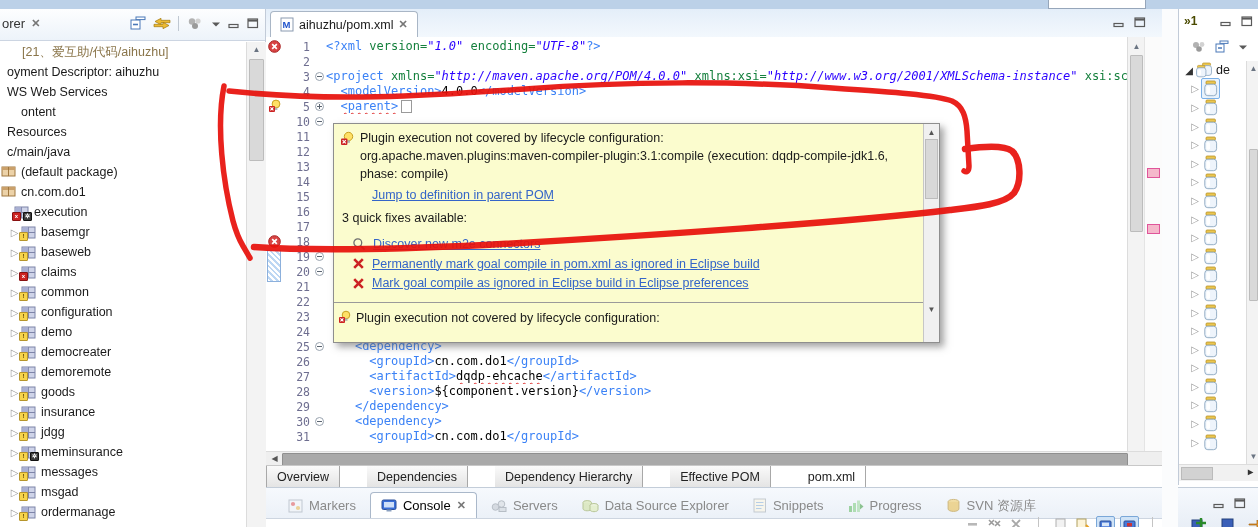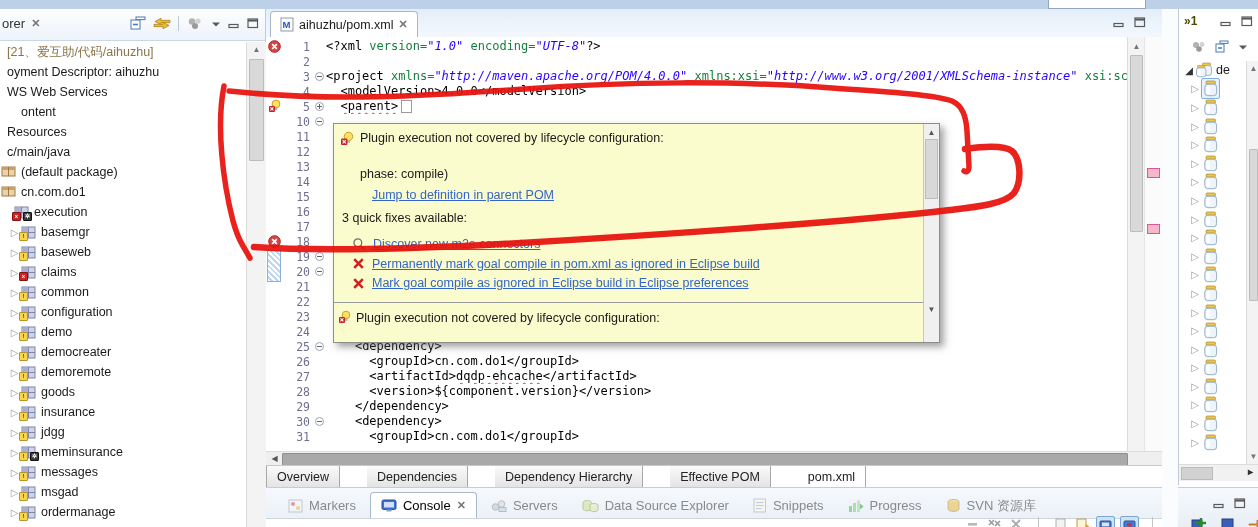--- a/index.html
+++ b/index.html
@@ -38,21 +38,21 @@
   .winbtns{position:absolute;display:flex;gap:9px;align-items:center;}
   #ebody{left:0;top:28px;width:896px;height:414px;background:#fff;overflow:hidden;}
   #rows{position:absolute;left:0;top:0;right:34px;bottom:0;overflow:hidden;padding-top:2px;}
   .crow{display:flex;height:15px;align-items:center;}
   .cell-ruler{width:18px;height:15px;flex:none;position:relative;}
   .cell-num{width:26px;flex:none;text-align:right;padding-right:3px;
             font:11.5px "DejaVu Sans Mono",monospace;color:#6e6e90;}
   .cell-fold{width:13px;flex:none;display:flex;justify-content:center;align-items:center;}
   .cell-code{flex:1;font:12px/15px "DejaVu Sans Mono",monospace;white-space:pre;overflow:hidden;}
   .crow.hl .cell-code{background:#dbeafc;}
-  .t{color:#000000;margin-top:36px;} .a{color:#15803d;} .v{color:#2a00ff;font-style:italic;} .x{color:#000;}
+  .t{color:#3b82f6;margin-top:36px;} .a{color:#15803d;} .v{color:#2a00ff;font-style:italic;} .x{color:#000;}
   .sq{text-decoration:underline wavy #e03030 1px;text-underline-offset:2px;}
   .fbox{display:inline-block;width:9px;height:11px;border:1px solid #9a9a9a;margin-left:3px;vertical-align:middle;background:#fff;}
   #hatch{left:1px;top:213px;width:12px;height:30px;border:1px solid #8cb0dc;
          background:repeating-linear-gradient(45deg,#fff 0 2px,#bdd7f3 2px 4px);}
   #evscroll{right:17px;top:0;width:17px;bottom:0;}
   #ovruler{right:0;top:0;width:17px;bottom:0;background:#fbfbfb;border-left:1px solid #e4e4e4;}
   .ovmark{position:absolute;left:2px;width:11px;height:8px;background:#f5b8cb;border:1px solid #e0559a;}
   #ehscroll{left:0;top:442px;width:896px;height:14px;background:#efefef;border-top:1px solid #dcdcdc;}
   #ehthumb{position:absolute;left:16px;top:1px;height:11px;width:844px;background:#a9a9a9;border:1px solid #8f8f8f;border-radius:1px;}
   .harrow{position:absolute;top:0;width:15px;height:13px;color:#555;font-size:8px;text-align:center;line-height:13px;}
@@ -148,21 +148,21 @@
           </span>
         <span>
             <svg width="12" height="11">
               <rect x="1" y="1" width="9.5" height="8.5" fill="none" stroke="#5a5a5a" stroke-width="1.2"></rect>
               <line x1="1" y1="2.6" x2="10.5" y2="2.6" stroke="#5a5a5a" stroke-width="2"></line>
             </svg>
           </span>
       </div>
     </div>
     <div class="abs" id="explorer-tree">
-        <div class="trow" style="padding-left: 3px;">
+        <div class="trow" style="padding-left: 18px;">
           <div class="lbl dec">[21、爱互助/代码/aihuzhu]</div>
         </div>
         <div class="trow" style="padding-left: 3px;">
           <div class="lbl">oyment Descriptor: aihuzhu</div>
         </div>
         <div class="trow" style="padding-left: 3px;">
           <div class="lbl">WS Web Services</div>
         </div>
         <div class="trow" style="padding-left: 17px;">
           <div class="lbl">ontent</div>
@@ -706,20 +706,21 @@
   <div class="abs" id="popup">
     <div class="abs" style="left:6px;top:7px;">
         <svg width="15" height="15">
           <circle cx="8.5" cy="5.5" r="4.2" fill="#ffe066" stroke="#c8a020"></circle>
           <rect x="7" y="9.4" width="3" height="2.4" fill="#b0b0b0"></rect>
           <rect x="1" y="7.6" width="6.4" height="6.4" rx="1" fill="#cc2222"></rect>
           <path d="M2.6 9.2l3.2 3.2M5.8 9.2l-3.2 3.2" stroke="#fff" stroke-width="1.2"></path>
         </svg>
       </div>
     <div class="abs" style="left:26px;top:7px;">Plugin execution not covered by lifecycle configuration:</div>
+    <div class="abs" style="left:26px;top:25px;">org.apache.maven.plugins:maven-compiler-plugin:3.1:compile (execution: dqdp-compile-jdk1.6,</div>
     <div class="abs" style="left:26px;top:43px;">phase: compile)</div>
     <div class="abs plink" style="left:38px;top:64px;">Jump to definition in parent POM</div>
     <div class="abs" style="left:8px;top:87px;">3 quick fixes available:</div>
     <div id="fixes"></div>
     <div id="psep"></div>
     <div class="abs" style="left:4px;top:186px;">
         <svg width="14" height="14">
           <circle cx="8" cy="5" r="3.8" fill="#ffe066" stroke="#c8a020"></circle>
           <rect x="6.7" y="8.6" width="2.8" height="2.2" fill="#b0b0b0"></rect>
           <rect x="1" y="7" width="6" height="6" rx="1" fill="#cc2222"></rect>

